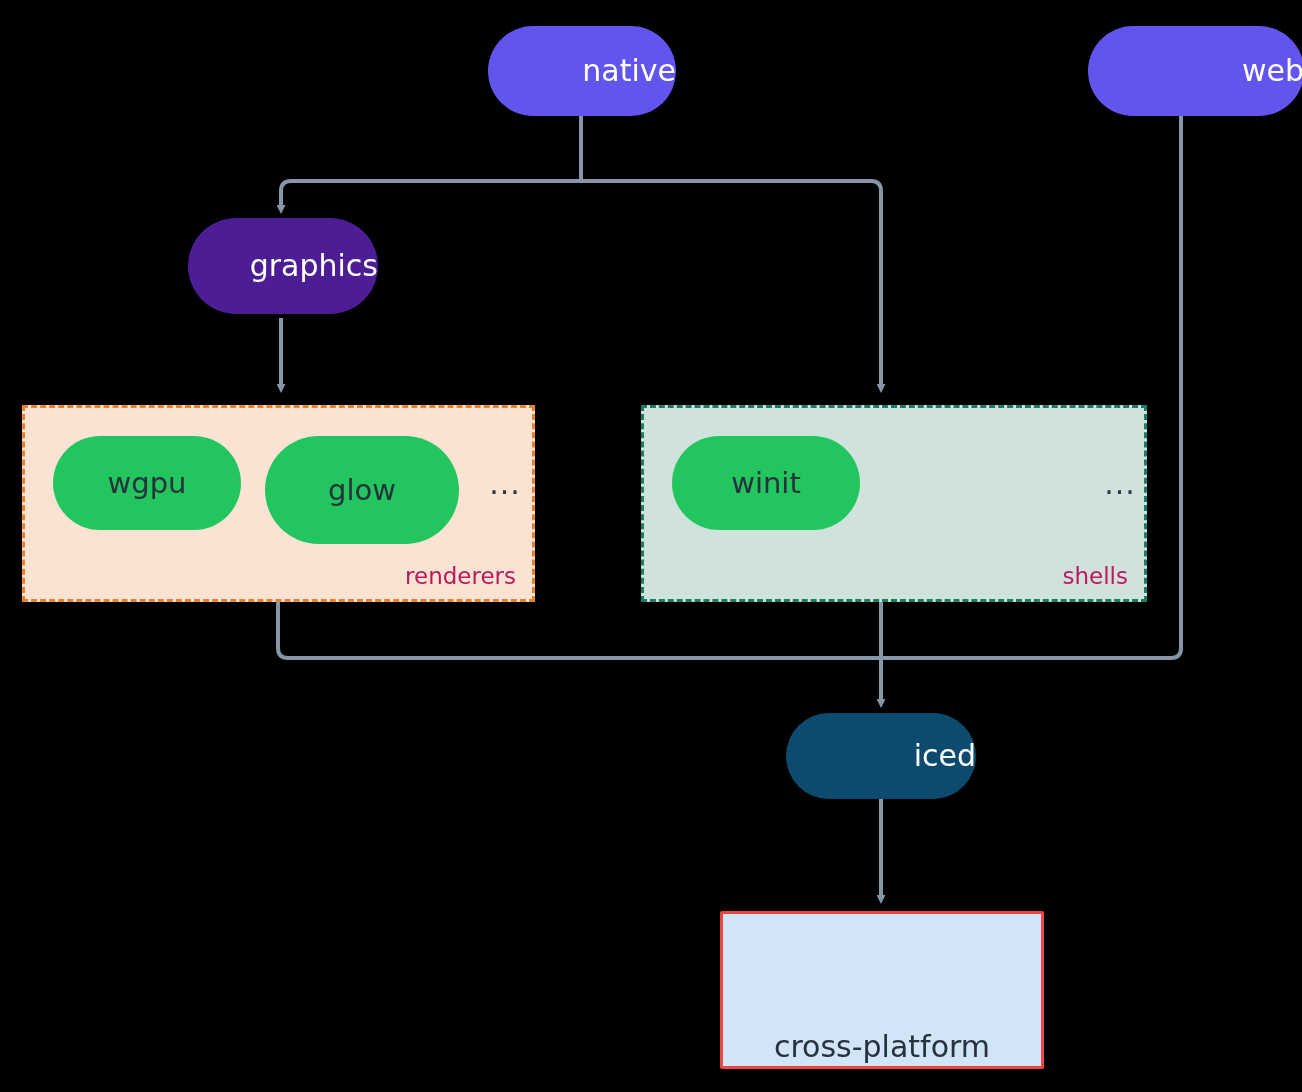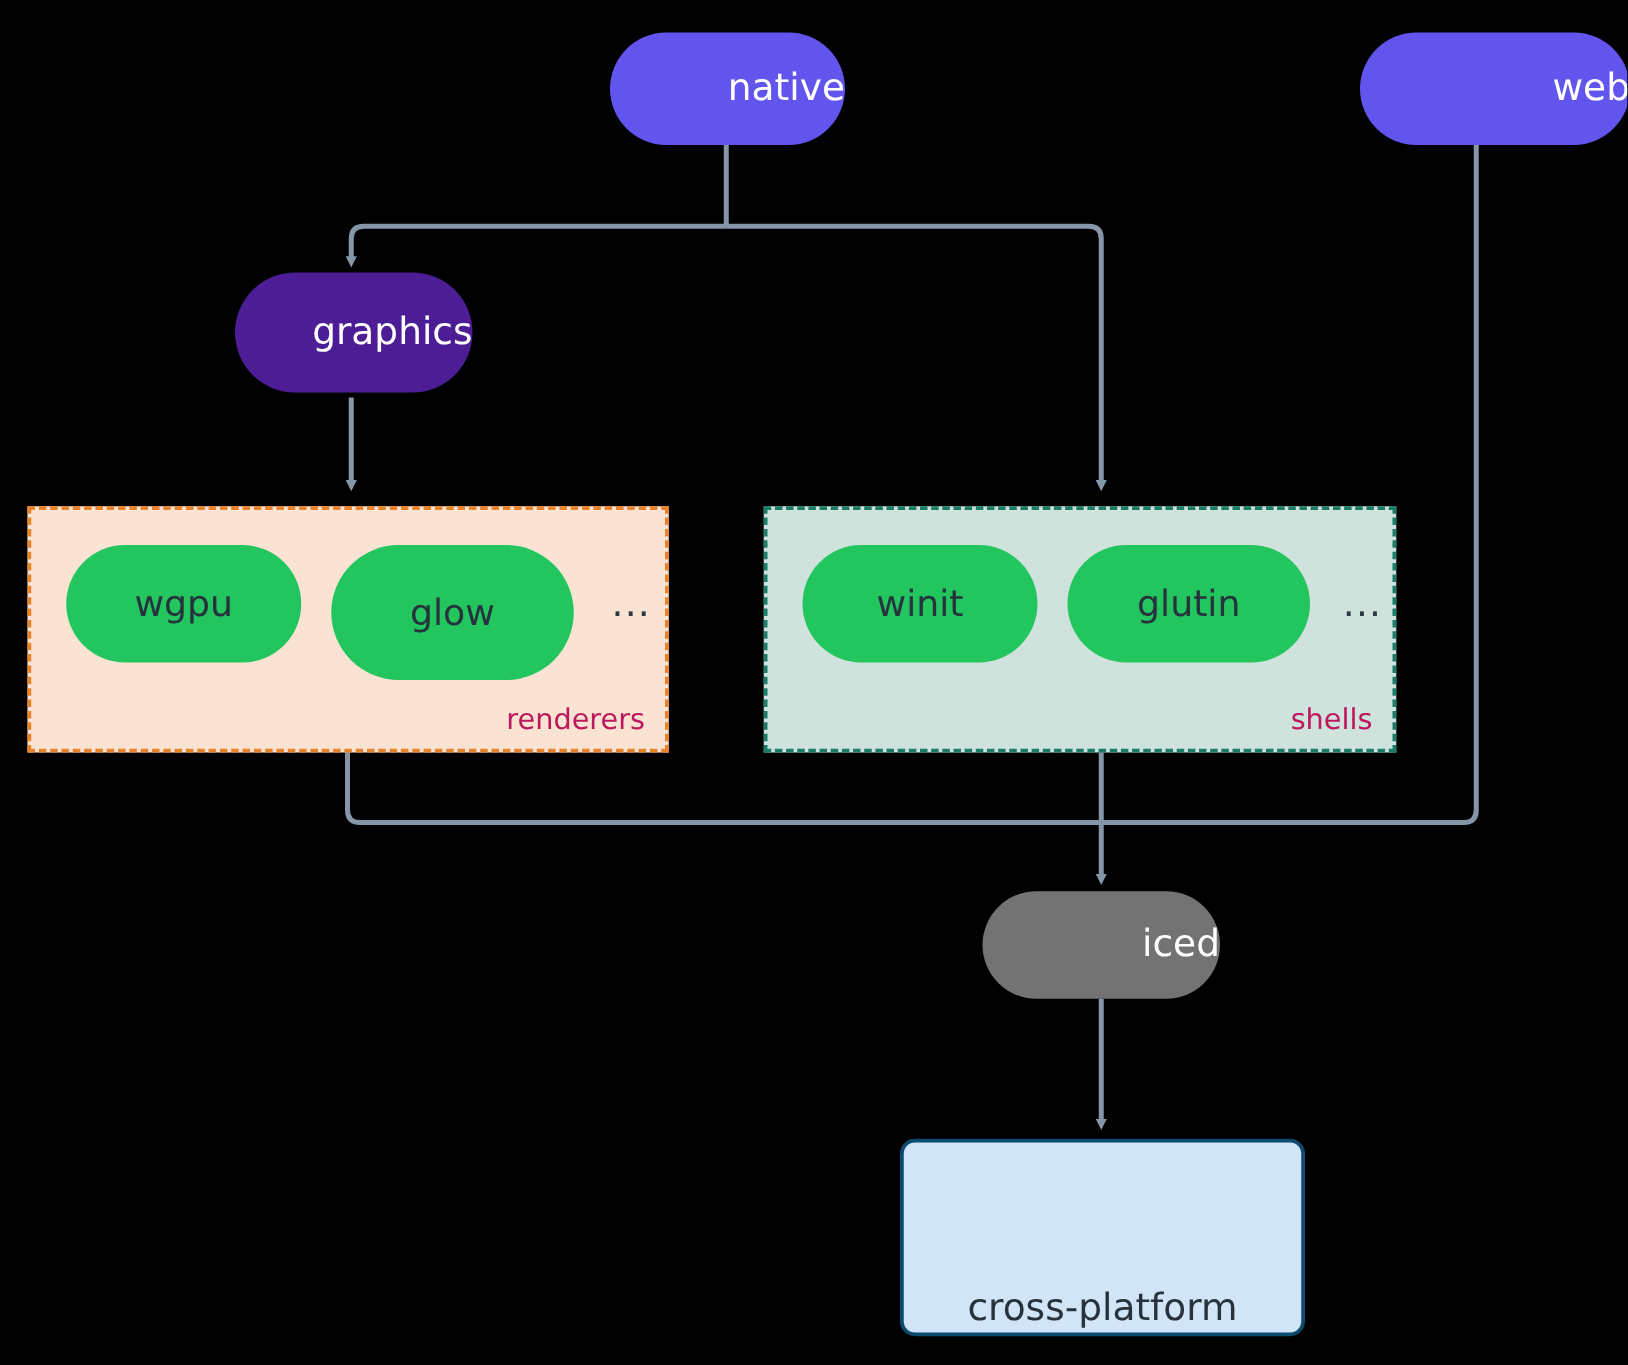--- a/index.html
+++ b/index.html
@@ -35,21 +35,21 @@
   }
   
   .pill {
     border-radius: 999px;
     color: #ffffff;
     font-size: 30px;
   }
   .pill-native  { background: #6155EE; }
   .pill-web     { background: #6155EE; }
   .pill-graphics{ background: #4c1d95; }
-  .pill-iced    { background: #737373; }
+  .pill-iced    { background: #0c4a6e; }
 
   
   .cluster {
     position: absolute;
     box-sizing: border-box;
     border-width: 3px;
     border-style: dashed;
   }
   .cluster-renderers {
     background: #FAE3D3;
@@ -85,22 +85,22 @@
     display: flex;
     align-items: center;
     justify-content: center;
     color: #2B3A44;
     font-size: 30px;
     letter-spacing: 1px;
   }
   
   .rect-app {
     background: #D2E5F7;
-    border: 3px solid #0c4a6e;
-    border-radius: 12px;
+    border: 3px solid #ef4444;
+    border-radius: 2px;
     color: #26323C;
     font-size: 30px;
     flex-direction: column;
   }
   .rect-app span { display: block; }
 </style>
 </head>
 <body>
 
 <div id="canvas">
@@ -151,26 +151,23 @@
     </div>
     <div class="subpill" style="left:240px; top:28px; width:194px; height:108px;">
       <span>glow</span>
     </div>
     <div class="ellipsis" style="left:456px; top:28px; width:48px; height:94px;">
       <span>...</span>
     </div>
     <div class="cluster-label">renderers</div>
   </div>
 
-  <div class="cluster cluster-shells" style="left:611px; top:405px; width:506px; height:197px;">
+  <div class="cluster cluster-shells" style="left:641px; top:405px; width:506px; height:197px;">
     <div class="subpill" style="left:28px; top:28px; width:188px; height:94px;">
       <span>winit</span>
-    </div>
-    <div class="subpill" style="left:240px; top:28px; width:194px; height:94px;">
-      <span>glutin</span>
     </div>
     <div class="ellipsis" style="left:452px; top:28px; width:48px; height:94px;">
       <span>...</span>
     </div>
     <div class="cluster-label">shells</div>
   </div>
 
   <div class="node pill pill-iced" style="left:786px; top:713px; width:190px; height:86px;">
     <span>iced</span>
   </div>

